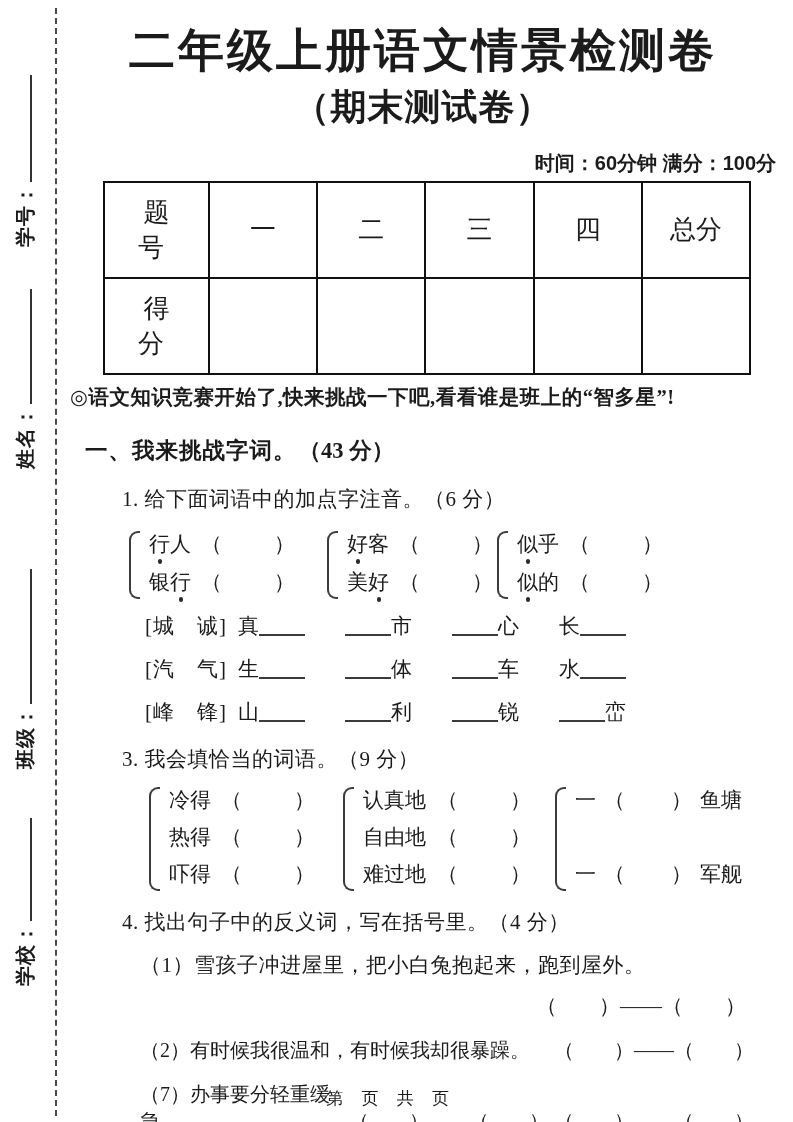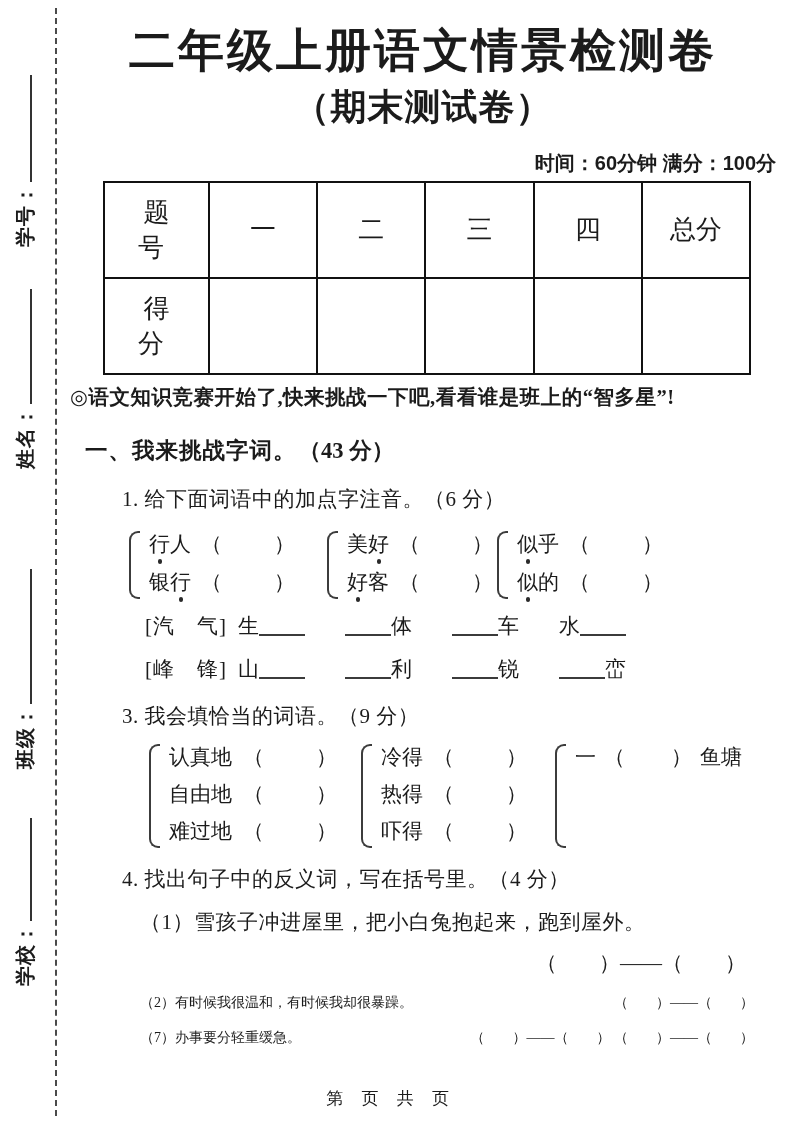--- a/index.html
+++ b/index.html
@@ -78,22 +78,22 @@
   .q2row{display:flex;margin:15px 0 0 75px;font-size:21px;align-items:baseline;}
   .q2b{width:93px;letter-spacing:1px;}
   .q2i{width:107px;white-space:nowrap;}
   .q2i:last-child{width:auto;}
   .blank{display:inline-block;width:46px;height:18px;
     border-bottom:2px solid #3b3b3b;position:relative;top:3px;}
 
   
   .q4text{margin:15px 0 0 70px;font-size:21px;letter-spacing:.5px;}
   .q4ans-r{margin:13px 30px 0 70px;font-size:21px;text-align:right;}
-  .q4flex{display:flex;justify-content:space-between;align-items:flex-start;
-    margin:17px 22px 0 70px;font-size:14px;}
+  .q4flex{display:flex;justify-content:space-between;align-items:flex-end;
+    margin:17px 22px 0 70px;font-size:20px;}
   .ans{white-space:nowrap;}
 
   .footer{position:absolute;left:0;right:11px;bottom:12px;text-align:center;
     font-size:17px;letter-spacing:7px;}
 </style>
 </head>
 <body>
 
 <div class="fold-line"></div>
 
@@ -160,70 +160,78 @@
     <div class="group q1g g1">
       <div class="brace"></div>
       <div class="grows">
         <div class="grow"><span class="word"><span></span><span class="dotted">行</span><span>人</span></span><span class="po">（</span><span class="pgap"></span><span class="pc">）</span></div>
         <div class="grow"><span class="word"><span>银</span><span class="dotted">行</span><span></span></span><span class="po">（</span><span class="pgap"></span><span class="pc">）</span></div>
       </div>
     </div>
     <div class="group q1g g2">
       <div class="brace"></div>
       <div class="grows">
+        <div class="grow"><span class="word"><span></span><span class="dotted">好</span><span>客</span></span><span class="po">（</span><span class="pgap"></span><span class="pc">）</span></div>
         <div class="grow"><span class="word"><span>美</span><span class="dotted">好</span><span></span></span><span class="po">（</span><span class="pgap"></span><span class="pc">）</span></div>
-        <div class="grow"><span class="word"><span></span><span class="dotted">好</span><span>客</span></span><span class="po">（</span><span class="pgap"></span><span class="pc">）</span></div>
       </div>
     </div>
     <div class="group q1g">
       <div class="brace"></div>
       <div class="grows">
         <div class="grow"><span class="word"><span></span><span class="dotted">似</span><span>乎</span></span><span class="po">（</span><span class="pgap"></span><span class="pc">）</span></div>
         <div class="grow"><span class="word"><span></span><span class="dotted">似</span><span>的</span></span><span class="po">（</span><span class="pgap"></span><span class="pc">）</span></div>
       </div>
     </div>
   </div>
 
+  <div class="q2row">
+    <span class="q2b">[城　诚]</span>
+    <span class="q2i"><span>真</span><span class="blank"></span><span></span></span>
+    <span class="q2i"><span></span><span class="blank"></span><span>市</span></span>
+    <span class="q2i"><span></span><span class="blank"></span><span>心</span></span>
+    <span class="q2i"><span>长</span><span class="blank"></span><span></span></span>
+  </div>
   <div class="q2row">
     <span class="q2b">[汽　气]</span>
     <span class="q2i"><span>生</span><span class="blank"></span><span></span></span>
     <span class="q2i"><span></span><span class="blank"></span><span>体</span></span>
     <span class="q2i"><span></span><span class="blank"></span><span>车</span></span>
     <span class="q2i"><span>水</span><span class="blank"></span><span></span></span>
   </div>
   <div class="q2row">
     <span class="q2b">[峰　锋]</span>
     <span class="q2i"><span>山</span><span class="blank"></span><span></span></span>
     <span class="q2i"><span></span><span class="blank"></span><span>利</span></span>
     <span class="q2i"><span></span><span class="blank"></span><span>锐</span></span>
     <span class="q2i"><span></span><span class="blank"></span><span>峦</span></span>
   </div>
 
   <div class="qhead">3. 我会填恰当的词语。（9 分）</div>
   <div class="groups q3groups" style="margin-left:79px;">
+    <div class="group q3g g4">
+      <div class="brace"></div>
+      <div class="grows">
+        <div class="grow"><span class="word">冷得</span><span class="po">（</span><span class="pgap"></span><span class="pc">）</span></div>
+        <div class="grow"><span class="word">热得</span><span class="po">（</span><span class="pgap"></span><span class="pc">）</span></div>
+        <div class="grow"><span class="word">吓得</span><span class="po">（</span><span class="pgap"></span><span class="pc">）</span></div>
+      </div>
+    </div>
     <div class="group q3g g5">
       <div class="brace"></div>
       <div class="grows">
         <div class="grow"><span class="word w3">认真地</span><span class="po">（</span><span class="pgap"></span><span class="pc">）</span></div>
         <div class="grow"><span class="word w3">自由地</span><span class="po">（</span><span class="pgap"></span><span class="pc">）</span></div>
         <div class="grow"><span class="word w3">难过地</span><span class="po">（</span><span class="pgap"></span><span class="pc">）</span></div>
       </div>
     </div>
-    <div class="group q3g g4">
-      <div class="brace"></div>
-      <div class="grows">
-        <div class="grow"><span class="word">冷得</span><span class="po">（</span><span class="pgap"></span><span class="pc">）</span></div>
-        <div class="grow"><span class="word">热得</span><span class="po">（</span><span class="pgap"></span><span class="pc">）</span></div>
-        <div class="grow"><span class="word">吓得</span><span class="po">（</span><span class="pgap"></span><span class="pc">）</span></div>
-      </div>
-    </div>
     <div class="group q3g">
       <div class="brace"></div>
       <div class="grows">
         <div class="grow"><span>一</span><span class="po">（</span><span class="pgap-s"></span><span class="pc">）</span><span class="sfx">鱼塘</span></div>
+        <div class="grow"><span>一</span><span class="po">（</span><span class="pgap-s"></span><span class="pc">）</span><span class="sfx">军舰</span></div>
       </div>
     </div>
   </div>
 
   <div class="qhead">4. 找出句子中的反义词，写在括号里。（4 分）</div>
   <div class="q4text">（1）雪孩子冲进屋里，把小白兔抱起来，跑到屋外。</div>
   <div class="q4ans-r">（　　）——（　　）</div>
   <div class="q4flex">
     <span>（2）有时候我很温和，有时候我却很暴躁。</span>
     <span class="ans">（　　）——（　　）</span>

